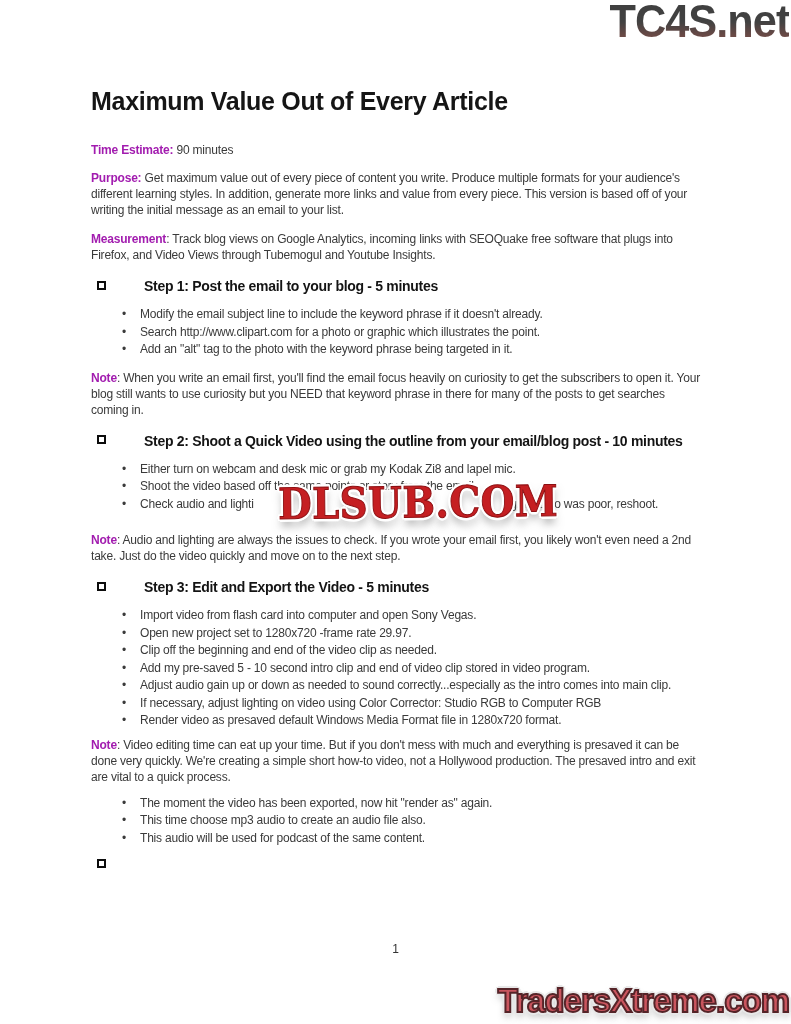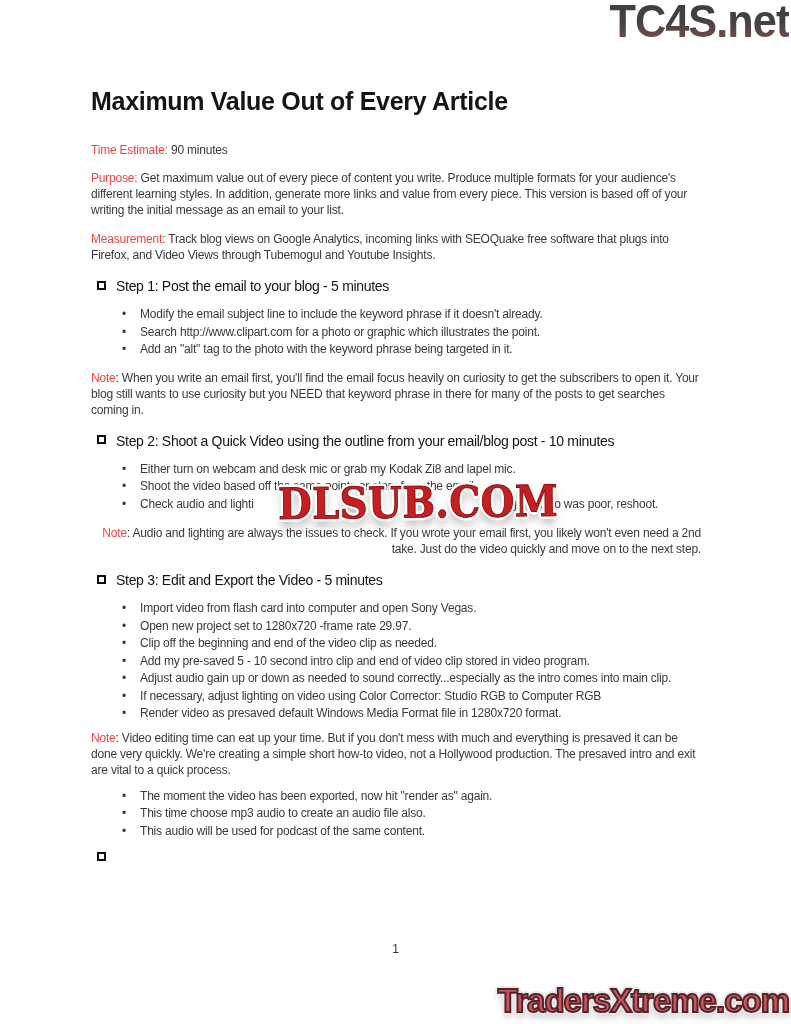--- a/index.html
+++ b/index.html
@@ -84,36 +84,37 @@
     letter-spacing: -0.3px;
     color: #151515;
   }
 
   .para {
     font-size: 12px;
     line-height: 16px;
     letter-spacing: -0.2px;
     color: #3a3a3a;
   }
-  .para .b { font-weight: normal; color: #ef4444; }
+  .para .b { font-weight: bold; color: #a21caf; }
 
   .meta-line { margin-top: 26px; }
   .purpose-para { margin-top: 12px; }
   .measurement-para { margin-top: 13px; }
 
   .step-h {
     display: flex;
     align-items: center;
     margin-top: 13px;
-    font-weight: normal;
+    font-weight: bold;
     font-size: 14px;
     line-height: 20px;
     letter-spacing: -0.3px;
     color: #141414;
     white-space: nowrap;
+    gap: 28px;
   }
   .checkbox {
     flex: none;
     width: 9px;
     height: 9px;
     border: 2.5px solid #0c0c0c;
     margin: 0 10px 2px 6px;
   }
 
   ul.bullets {
@@ -128,21 +129,21 @@
     color: #3a3a3a;
   }
   ul.bullets .dot {
     flex: none;
     width: 18px;
     margin-left: 31px;
   }
   .wm-gap { display: inline-block; width: 250px; }
 
   .note-para { margin-top: 11px; }
-  .note-step2 { margin-top: 12px; text-align: right; }
+  .note-step2 { margin-top: 19px; }
   .note-step3 { margin-top: 7px; }
 
   .bullets-step4 { margin-top: 14px; }
   .step5-h { margin-top: 12px; }
 
   .page-number {
     position: absolute;
     top: 942px;
     left: 0;
     width: 100%;

